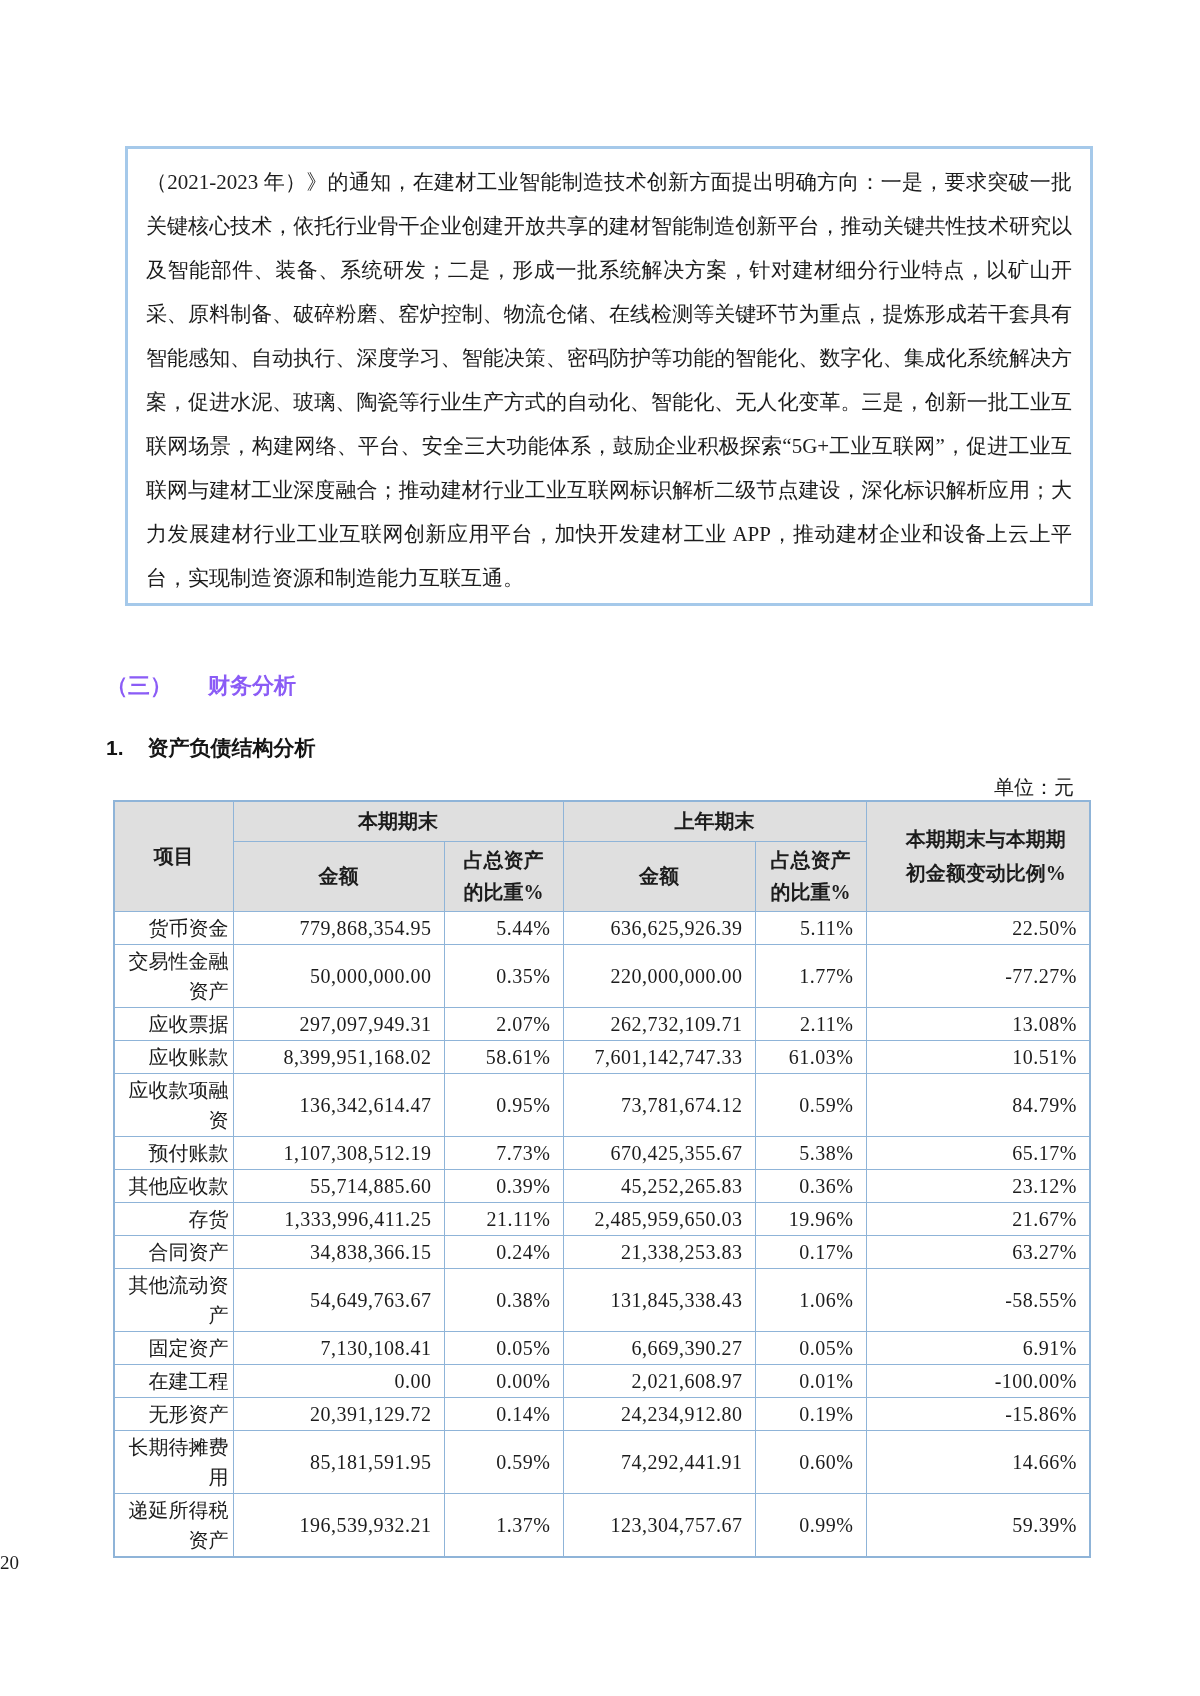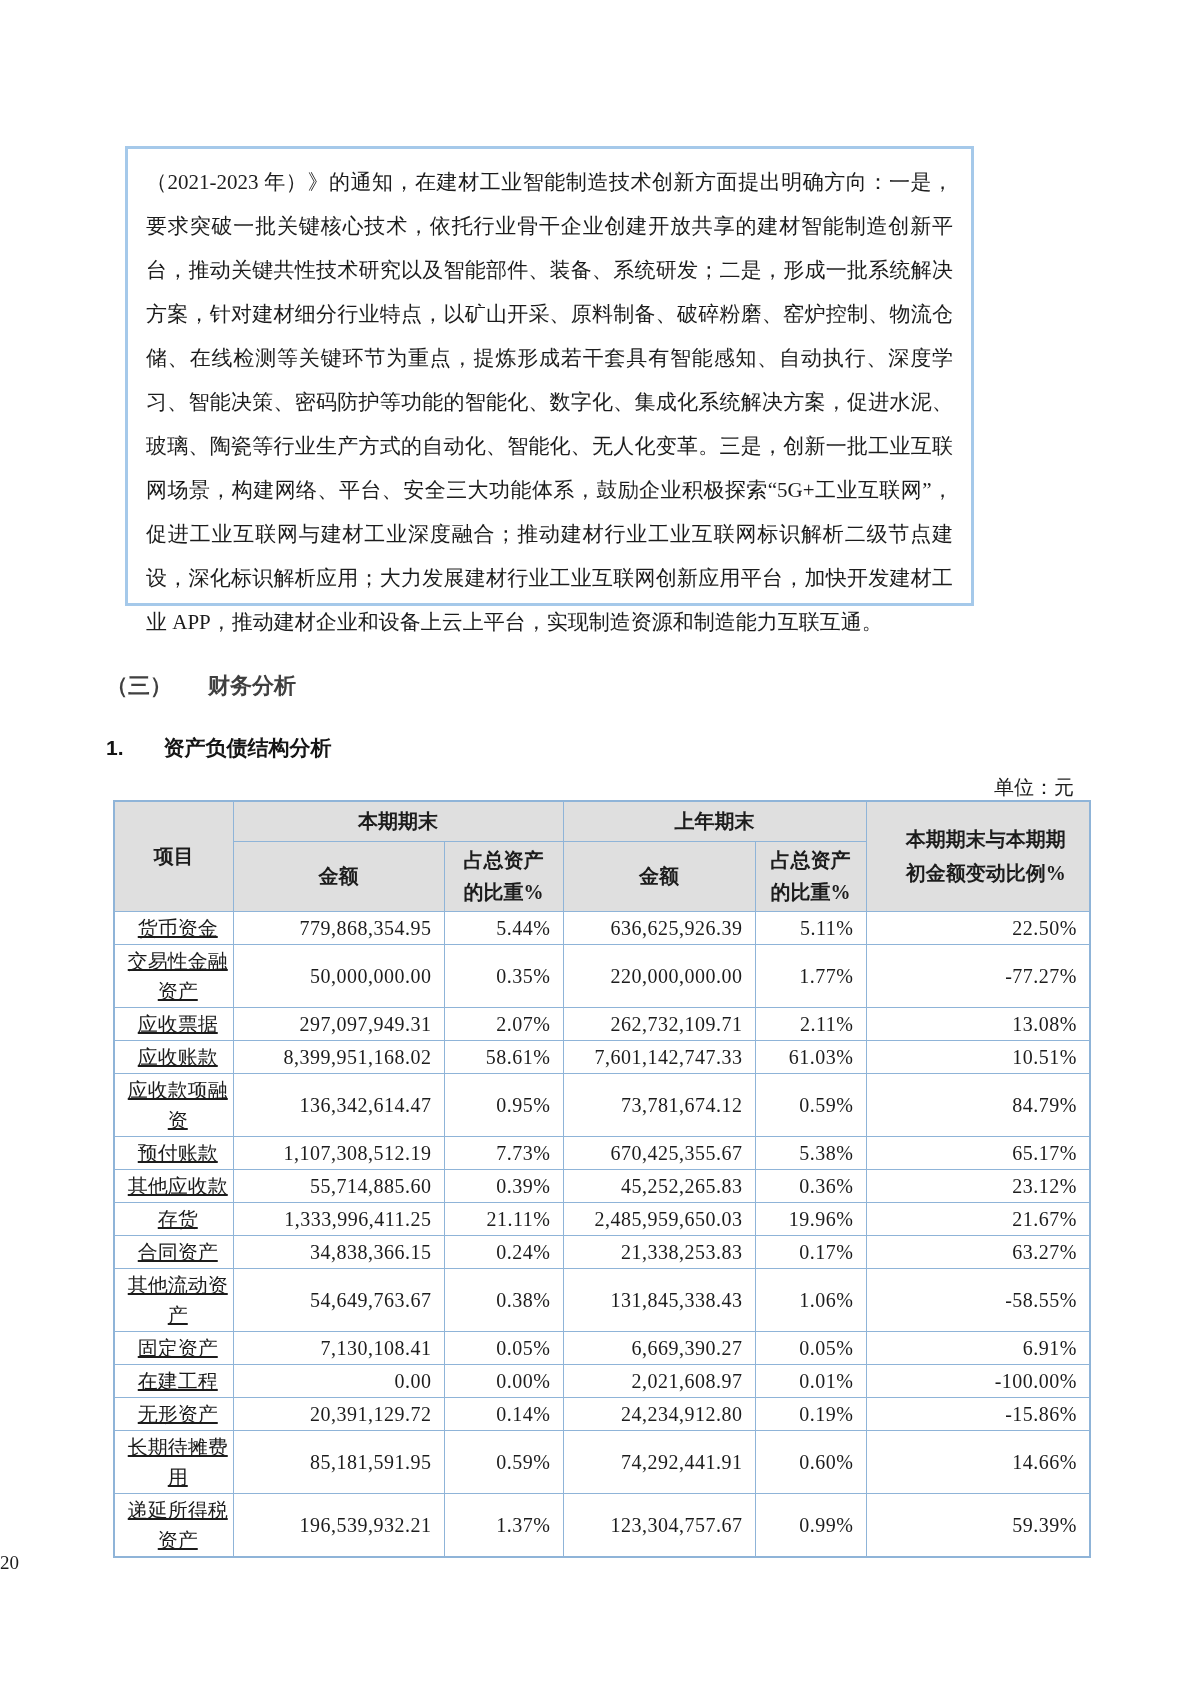--- a/index.html
+++ b/index.html
@@ -2,36 +2,36 @@
 <html><head>
 <meta charset="utf-8">
 <style>
   html,body { margin:0; padding:0; }
   .page {
     position:relative; width:1200px; height:1696px; background:#ffffff;
     font-family:"Liberation Serif","DejaVu Serif",serif; color:#212121; overflow:hidden;
   }
   
   .intro-box {
-    position:absolute; left:125px; top:146px; width:849px; height:460px;
+    position:absolute; left:125px; top:146px; width:968px; height:460px;
     border:3px solid #a5c9ea; box-sizing:border-box; padding:11px 18px 0 18px; background:#ffffff;
   }
   .intro-box p { margin:0; font-size:21px; line-height:44px; text-align:justify; color:#1c1c1c; }
 
   
   .h1 {
     position:absolute; left:106px; top:671px; font-size:22px; font-weight:bold;
-    font-family:"Liberation Sans","DejaVu Sans",sans-serif; color:#404040;
+    font-family:"Liberation Sans","DejaVu Sans",sans-serif; color:#8b5cf6;
   }
   .h1 .title-gap { margin-left:36px; }
   .h2 {
     position:absolute; left:106px; top:734px; font-size:21px; font-weight:bold;
     font-family:"Liberation Sans","DejaVu Sans",sans-serif; color:#141414;
   }
-  .h2 .title-gap { margin-left:40px; }
+  .h2 .title-gap { margin-left:24px; }
 
   .unit { position:absolute; top:774px; right:126px; font-size:20px; color:#1c1c1c; }
 
   
   table.fin {
     position:absolute; left:113px; top:800px; width:976px;
     border-collapse:collapse; table-layout:fixed; font-size:20px; color:#1c1c1c;
     border:2px solid #8fb4d8;
   }
   table.fin th, table.fin td { border:1px solid #8fb4d8; box-sizing:border-box; }
@@ -39,21 +39,21 @@
     background:#dfdfdf; font-weight:bold; text-align:center; vertical-align:middle;
     line-height:30px; padding:2px 4px;
   }
   table.fin thead tr.top th { height:40px; }
   table.fin thead tr.sub th { height:70px; }
   th.th-change { text-align:left; padding-left:14px; }
   th.th-change .wrap { display:inline-block; width:176px; text-align:right; line-height:34px; }
   th.th-pct .wrap { display:inline-block; width:90px; line-height:32px; }
 
   table.fin tbody td { line-height:30px; padding:1px 0; vertical-align:middle; background:#ffffff; }
-  table.fin tbody td.item { text-align:center; padding-left:12px; padding-right:4px;text-decoration:underline; }
+  table.fin tbody td.item { text-align:right; padding-left:12px; padding-right:4px; }
   table.fin tbody td.num  { text-align:right; padding-right:12px; letter-spacing:0.5px; }
 
   .pageno { position:absolute; top:1552px; left:0; width:1196px; font-size:19px; color:#1c1c1c; }
 </style>
 </head>
 <body>
 
 <div class="page">
 
   <div class="intro-box">

